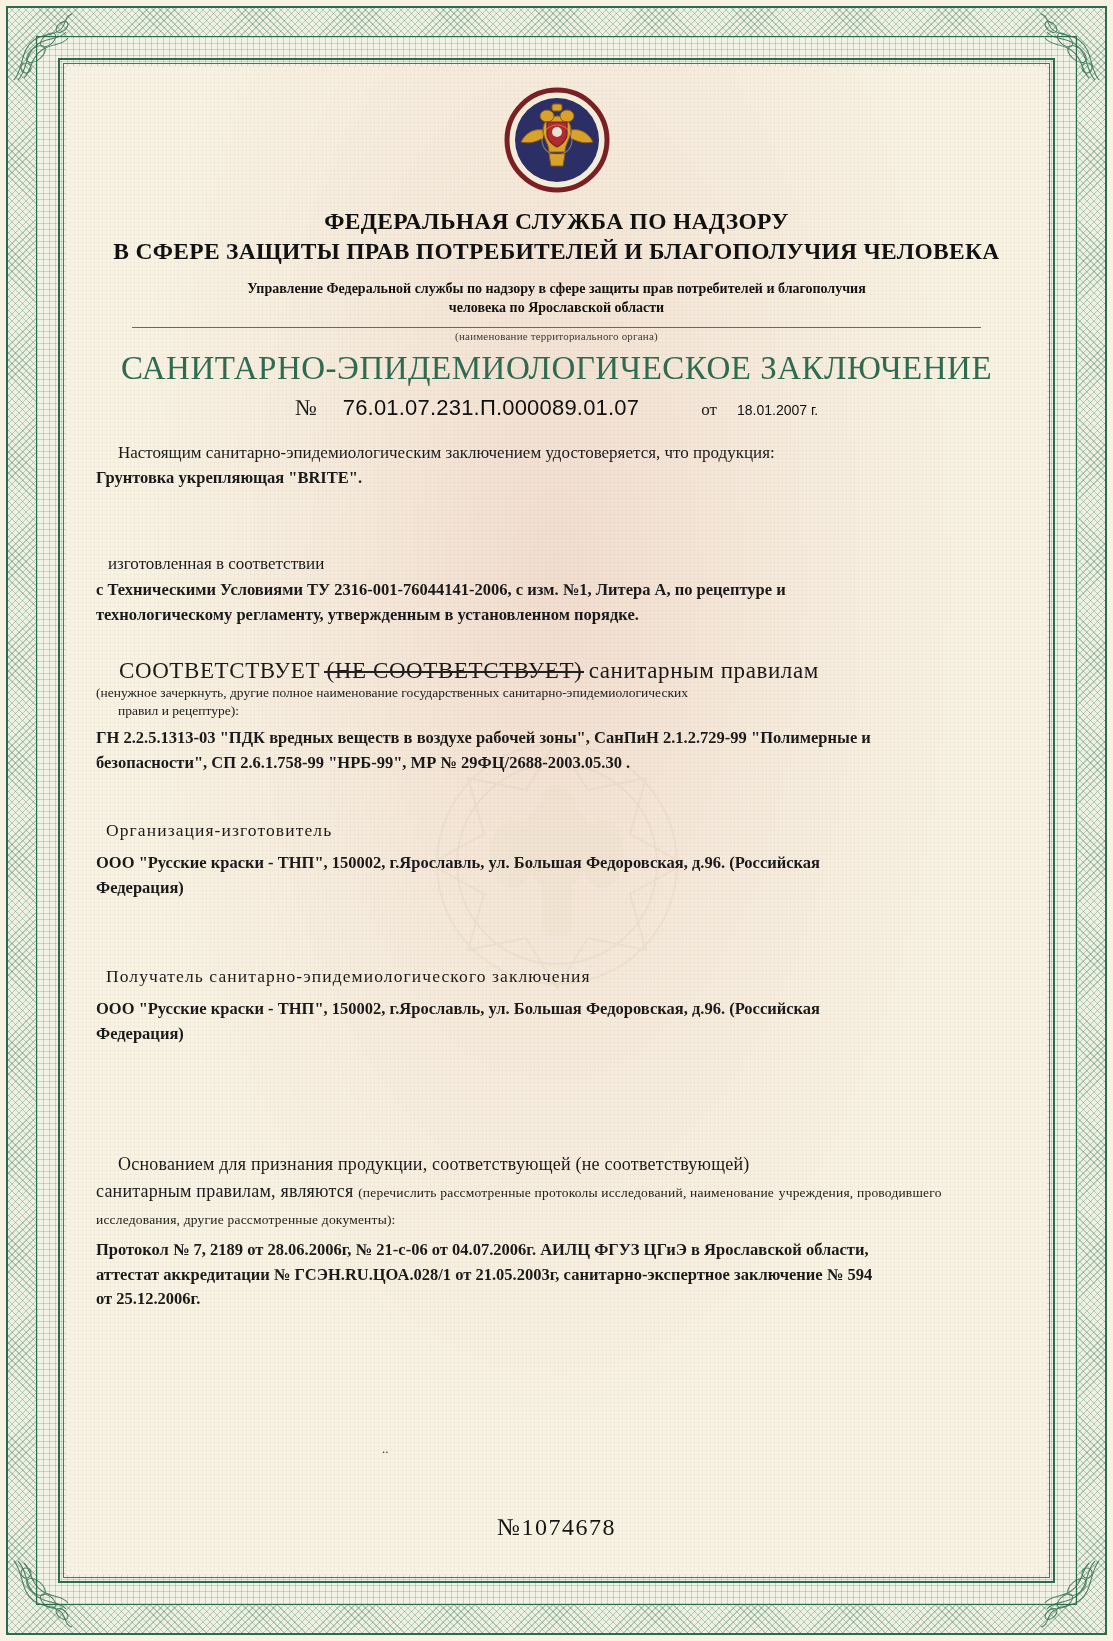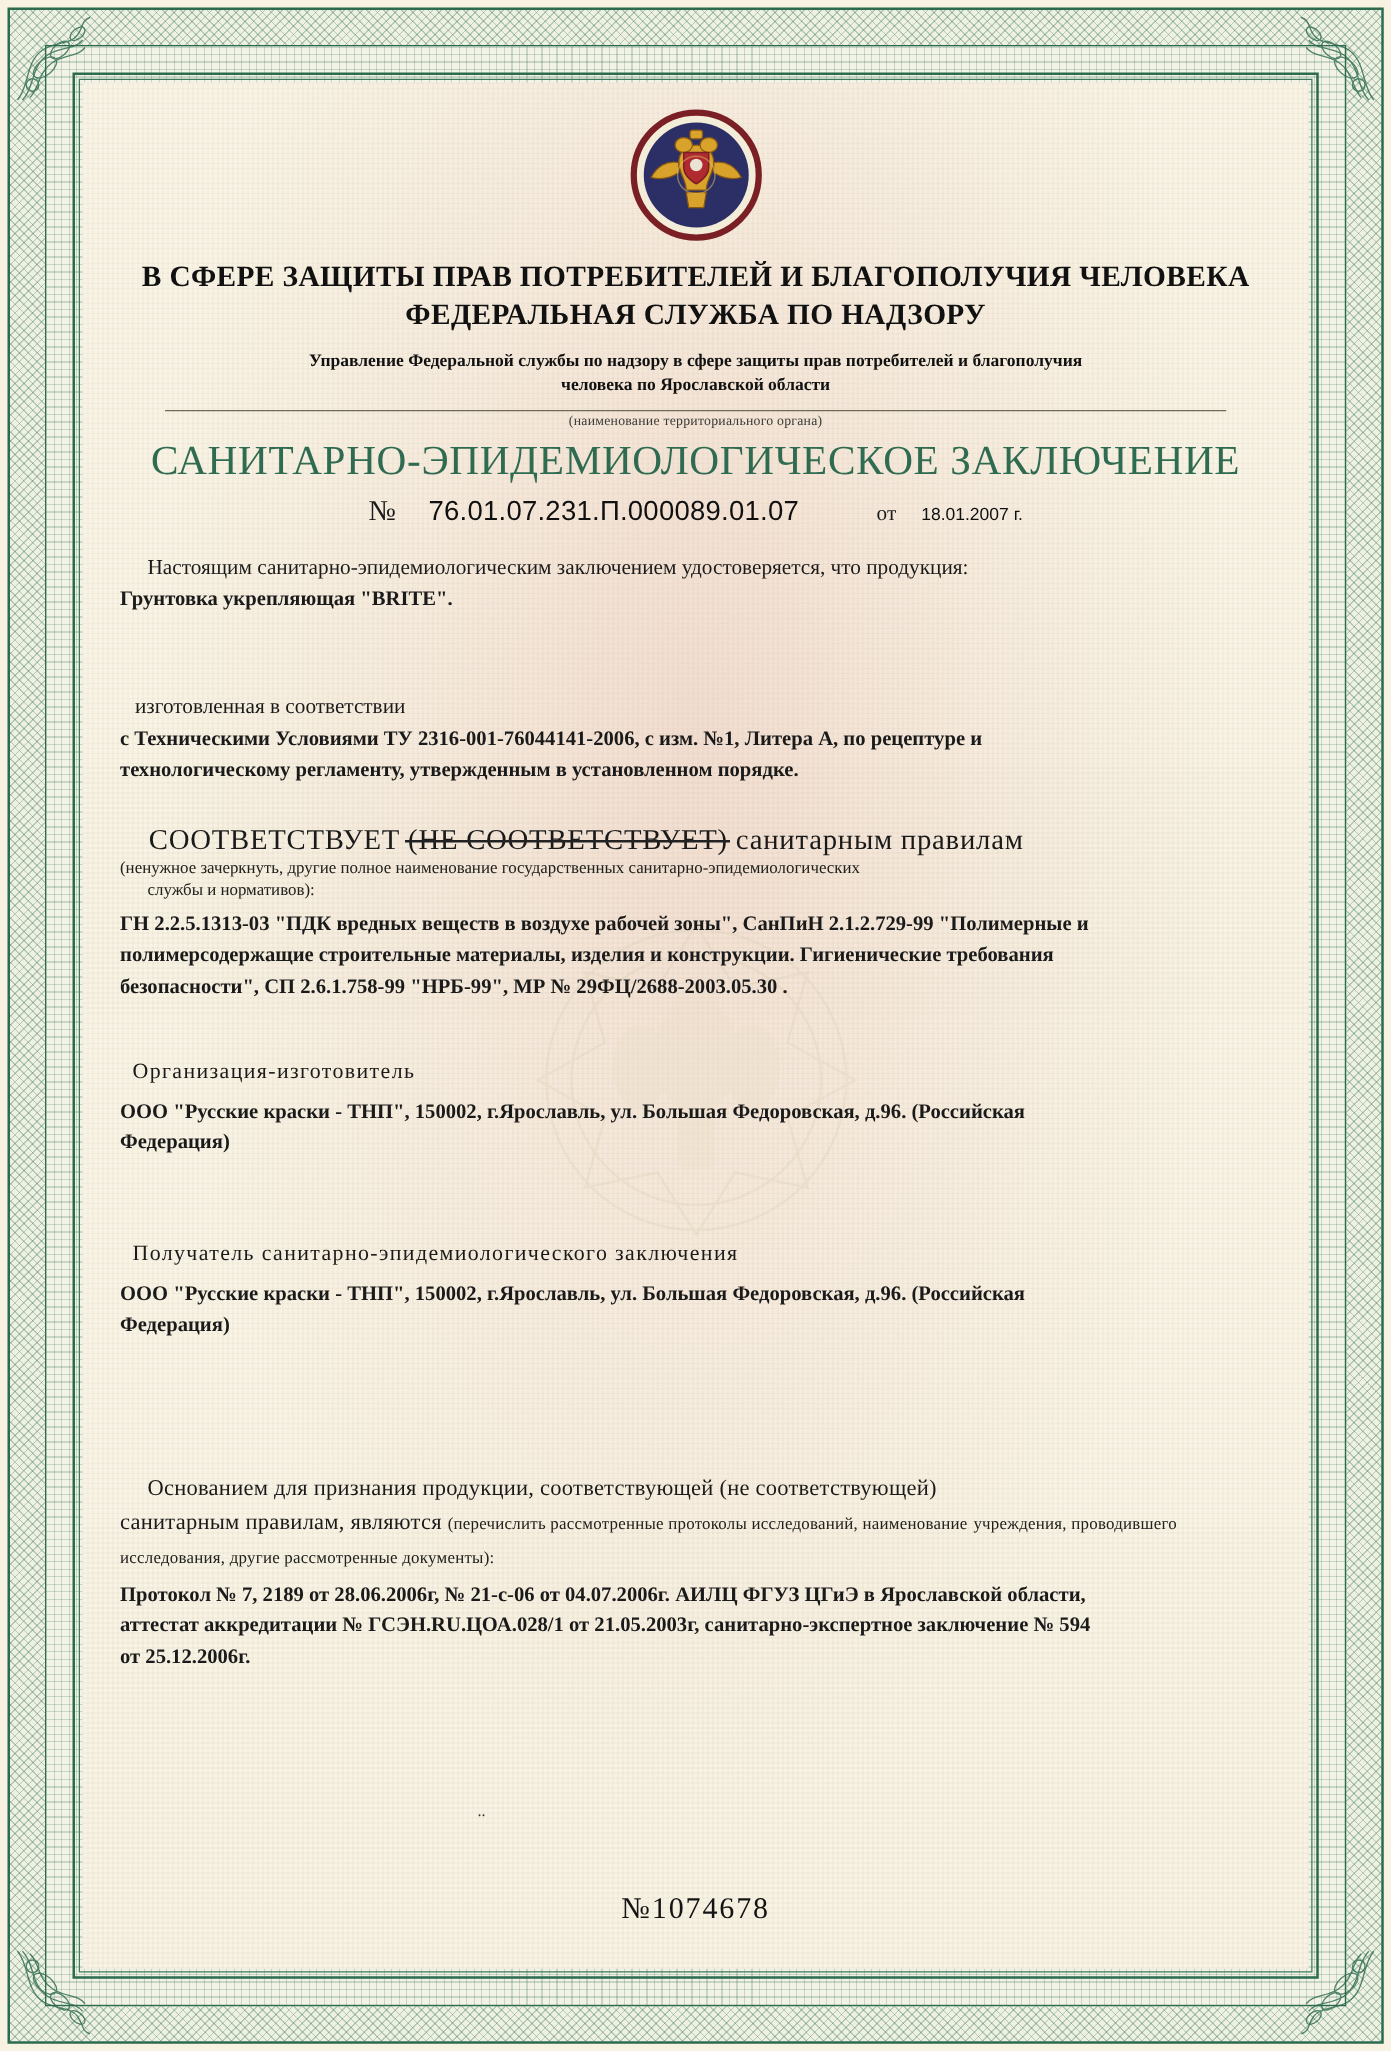--- a/index.html
+++ b/index.html
@@ -344,22 +344,22 @@
             </g>
 
             <path d="M54 44 m-10 -8 h20 v12 c0 8 -10 13 -10 13 c0 0 -10 -5 -10 -13 z" fill="#b02a2f" stroke="#7a1f24" stroke-width="1.2"></path>
             <circle cx="54" cy="46" r="5" fill="#e8e3d2"></circle>
             <circle cx="54" cy="54" r="15" fill="none" stroke="#e0c06a" stroke-width="1.2" opacity=".5"></circle>
           </svg>
         </span>
       </div>
 
       <div class="h-main">
+        <div>ФЕДЕРАЛЬНАЯ СЛУЖБА ПО НАДЗОРУ</div>
         <div>В СФЕРЕ ЗАЩИТЫ ПРАВ ПОТРЕБИТЕЛЕЙ И БЛАГОПОЛУЧИЯ  ЧЕЛОВЕКА</div>
-        <div>ФЕДЕРАЛЬНАЯ СЛУЖБА ПО НАДЗОРУ</div>
       </div>
 
       <div class="h-sub">
         <div>Управление Федеральной службы по надзору в сфере защиты прав потребителей и благополучия</div>
         <div>человека по Ярославской области</div>
       </div>
 
       <div class="rule"></div>
       <div class="caption-small">(наименование территориального органа)</div>
 
@@ -379,26 +379,25 @@
       <div class="b" style="margin-top:4px;">
         <div>с Техническими Условиями ТУ 2316-001-76044141-2006, с изм. №1, Литера А, по рецептуре и</div>
         <div>технологическому регламенту, утвержденным в установленном порядке.</div>
       </div>
 
       <div class="conform-line">
         <span>СООТВЕТСТВУЕТ</span><span>&nbsp;</span><span class="strike">(НЕ СООТВЕТСТВУЕТ)</span><span>&nbsp;</span><span>санитарным правилам</span>
       </div>
       <div class="small-note">
         <span>(ненужное зачеркнуть, другие полное наименование государственных санитарно-эпидемиологических</span>
-        <span class="ind">службы и нормативов):</span>
+        <span class="ind">правил и рецептуре):</span>
       </div>
 
       <div class="b" style="margin-top:6px;">
         <div>ГН 2.2.5.1313-03 "ПДК вредных веществ в воздухе рабочей зоны", СанПиН 2.1.2.729-99 "Полимерные и</div>
-        <div>полимерсодержащие строительные материалы, изделия и конструкции. Гигиенические требования</div>
         <div>безопасности", СП 2.6.1.758-99 "НРБ-99", МР № 29ФЦ/2688-2003.05.30 .</div>
       </div>
 
       <div class="label-sparse" style="margin-top:44px;padding-left:10px;">Организация-изготовитель</div>
       <div class="b" style="margin-top:10px;">
         <div>ООО "Русские краски - ТНП", 150002, г.Ярославль, ул. Большая Федоровская, д.96. (Российская</div>
         <div>Федерация)</div>
       </div>
 
       <div class="label-sparse" style="margin-top:66px;padding-left:10px;">Получатель санитарно-эпидемиологического заключения</div>

